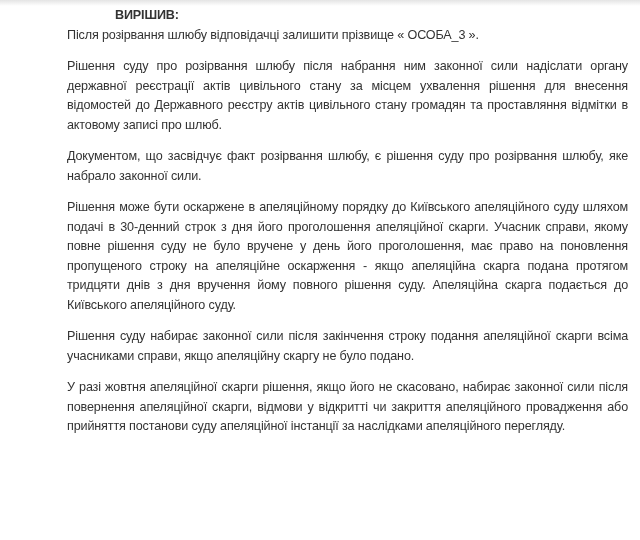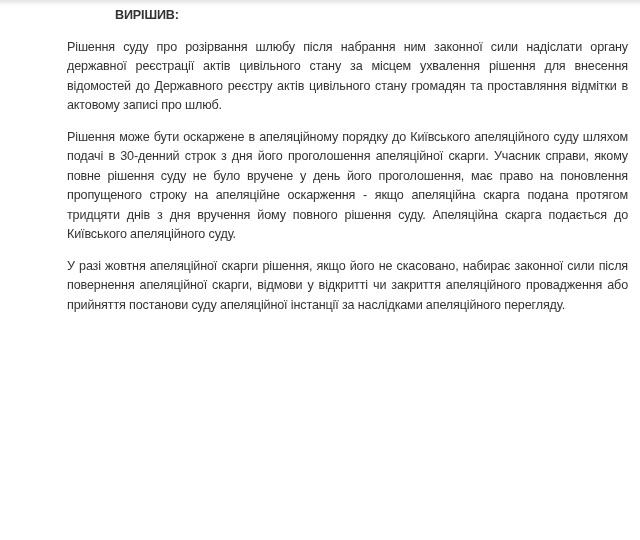--- a/index.html
+++ b/index.html
@@ -31,28 +31,31 @@
       letter-spacing: -0.15px;
     }
     .doc p {
       margin: 0 0 12px 0;
       text-align: justify;
     }
     .doc p.bold {
       font-weight: bold;
     }
     .doc p.heading {
-      margin-bottom: 12px;
+      margin-bottom: 0;
       padding-left: 48px;
     }
   </style>
 </head>
 <body>
 
 <div class="top-shadow"></div>
 
 <div class="doc">
   <p class="bold heading">ВИРІШИВ:</p>
+  <p>Після розірвання шлюбу відповідачці залишити прізвище « ОСОБА_3 ».</p>
   <p>Рішення суду про розірвання шлюбу після набрання ним законної сили надіслати органу державної реєстрації актів цивільного стану за місцем ухвалення рішення для внесення відомостей до Державного реєстру актів цивільного стану громадян та проставляння відмітки в актовому записі про шлюб.</p>
+  <p>Документом, що засвідчує факт розірвання шлюбу, є рішення суду про розірвання шлюбу, яке набрало законної сили.</p>
   <p>Рішення може бути оскаржене в апеляційному порядку до Київського апеляційного суду шляхом подачі в 30-денний строк з дня його проголошення апеляційної скарги. Учасник справи, якому повне рішення суду не було вручене у день його проголошення, має право на поновлення пропущеного строку на апеляційне оскарження - якщо апеляційна скарга подана протягом тридцяти днів з дня вручення йому повного рішення суду. Апеляційна скарга подається до Київського апеляційного суду.</p>
+  <p>Рішення суду набирає законної сили після закінчення строку подання апеляційної скарги всіма учасниками справи, якщо апеляційну скаргу не було подано.</p>
   <p>У разі жовтня апеляційної скарги рішення, якщо його не скасовано, набирає законної сили після повернення апеляційної скарги, відмови у відкритті чи закриття апеляційного провадження або прийняття постанови суду апеляційної інстанції за наслідками апеляційного перегляду.</p>
 
 </div>
 
 </body></html>

